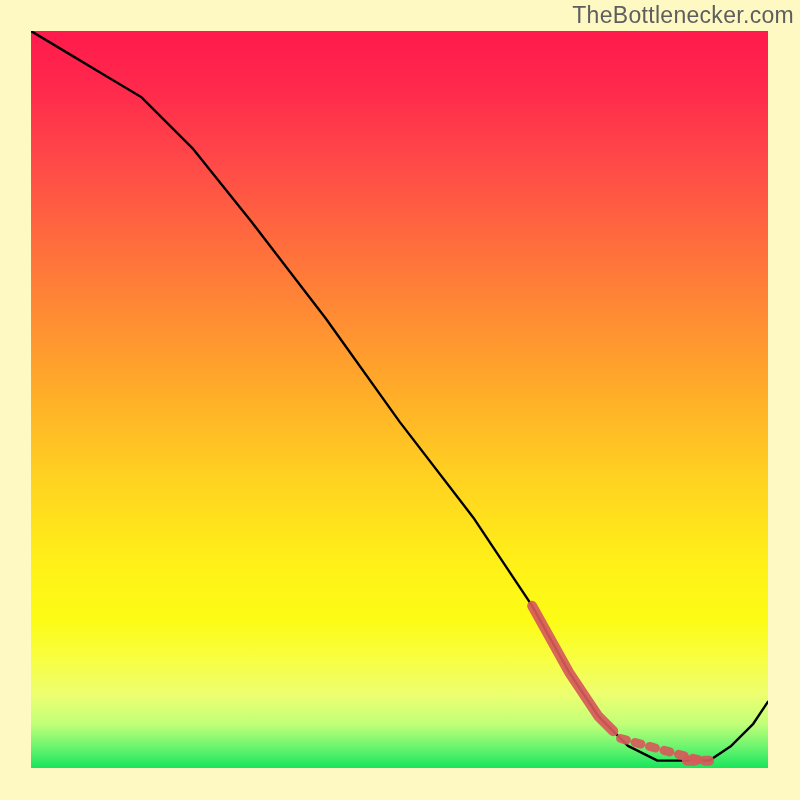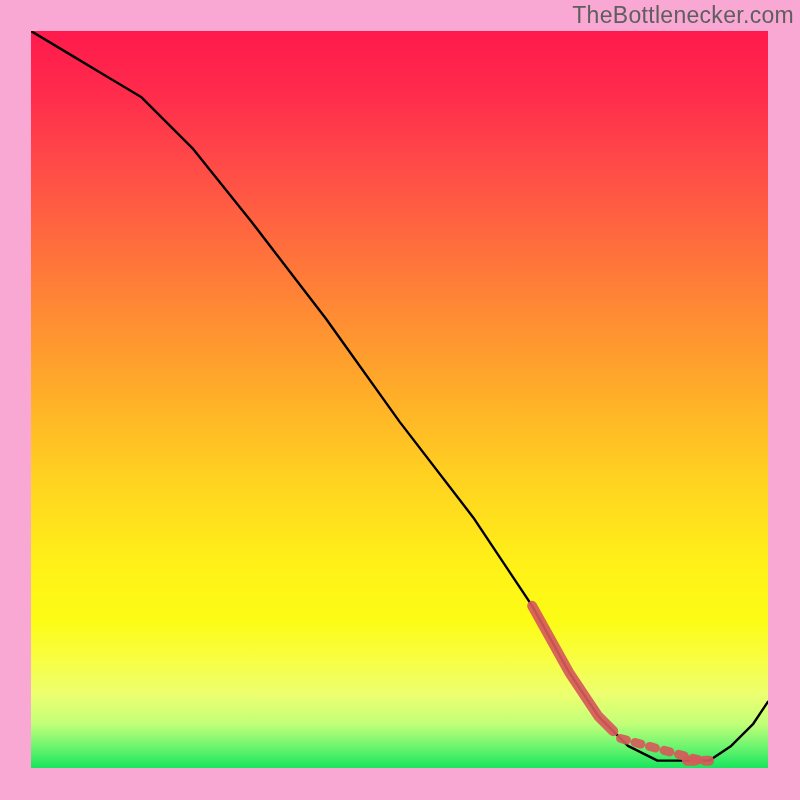--- a/index.html
+++ b/index.html
@@ -8,21 +8,21 @@
     width: 800px;
     height: 800px;
     background: #000;
     font-family: Arial, Helvetica, sans-serif;
     overflow: hidden;
   }
   .frame {
     position: relative;
     width: 800px;
     height: 800px;
-    background: #f9a8d4;
+    background: #fef9c3;
   }
   .plot-wrap {
     position: absolute;
     left: 31px;
     top: 31px;
     width: 737px;
     height: 737px;
     overflow: hidden;
   }
   .gradient {

